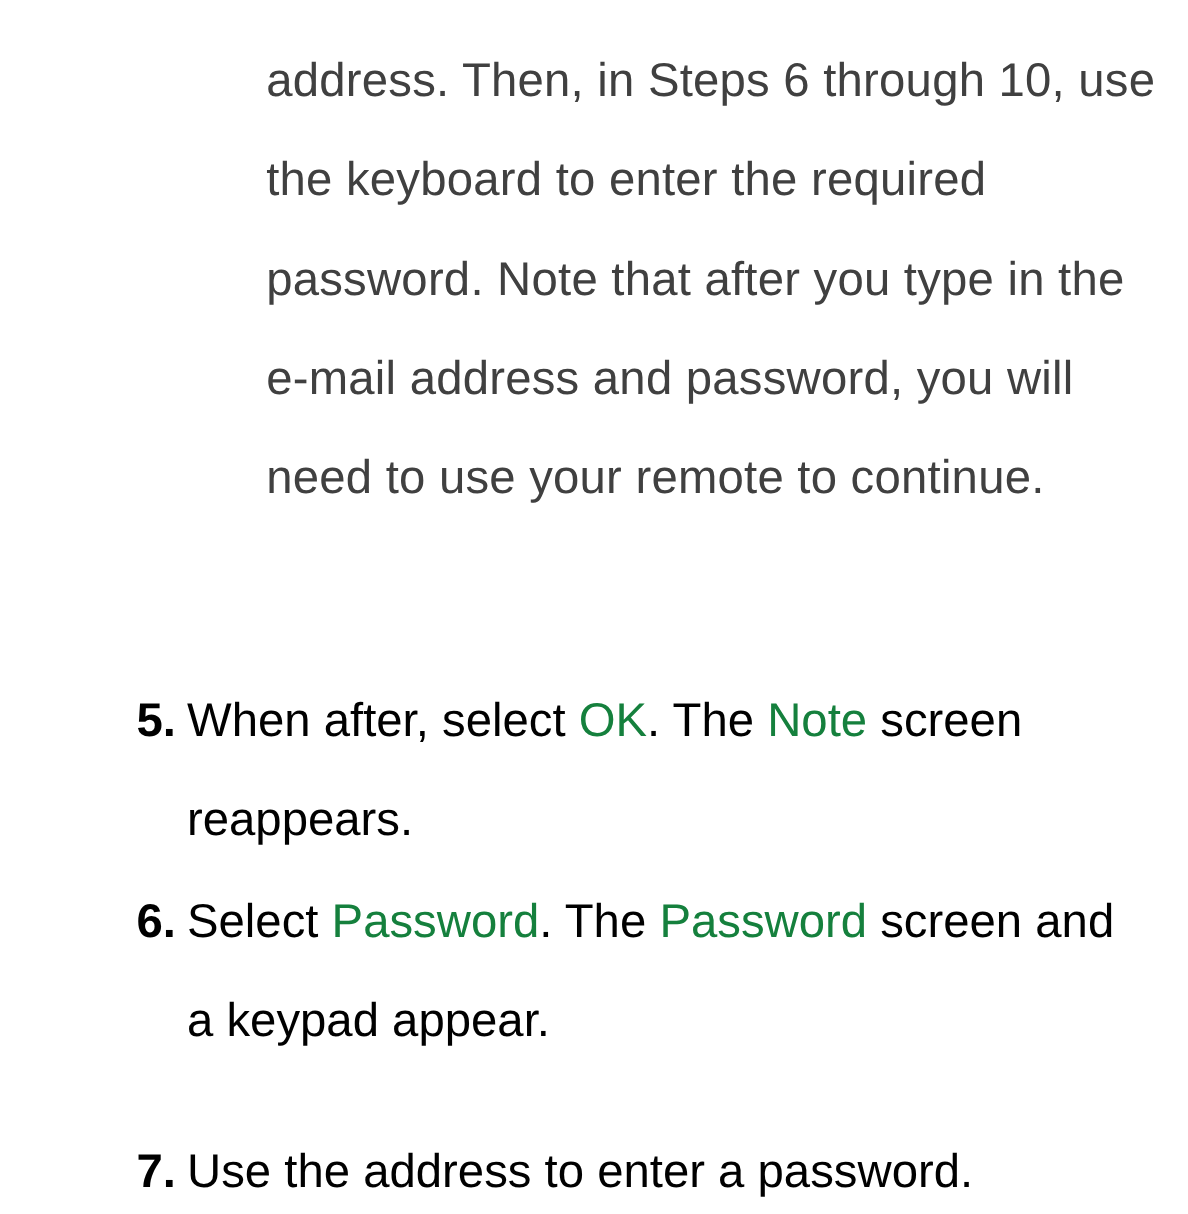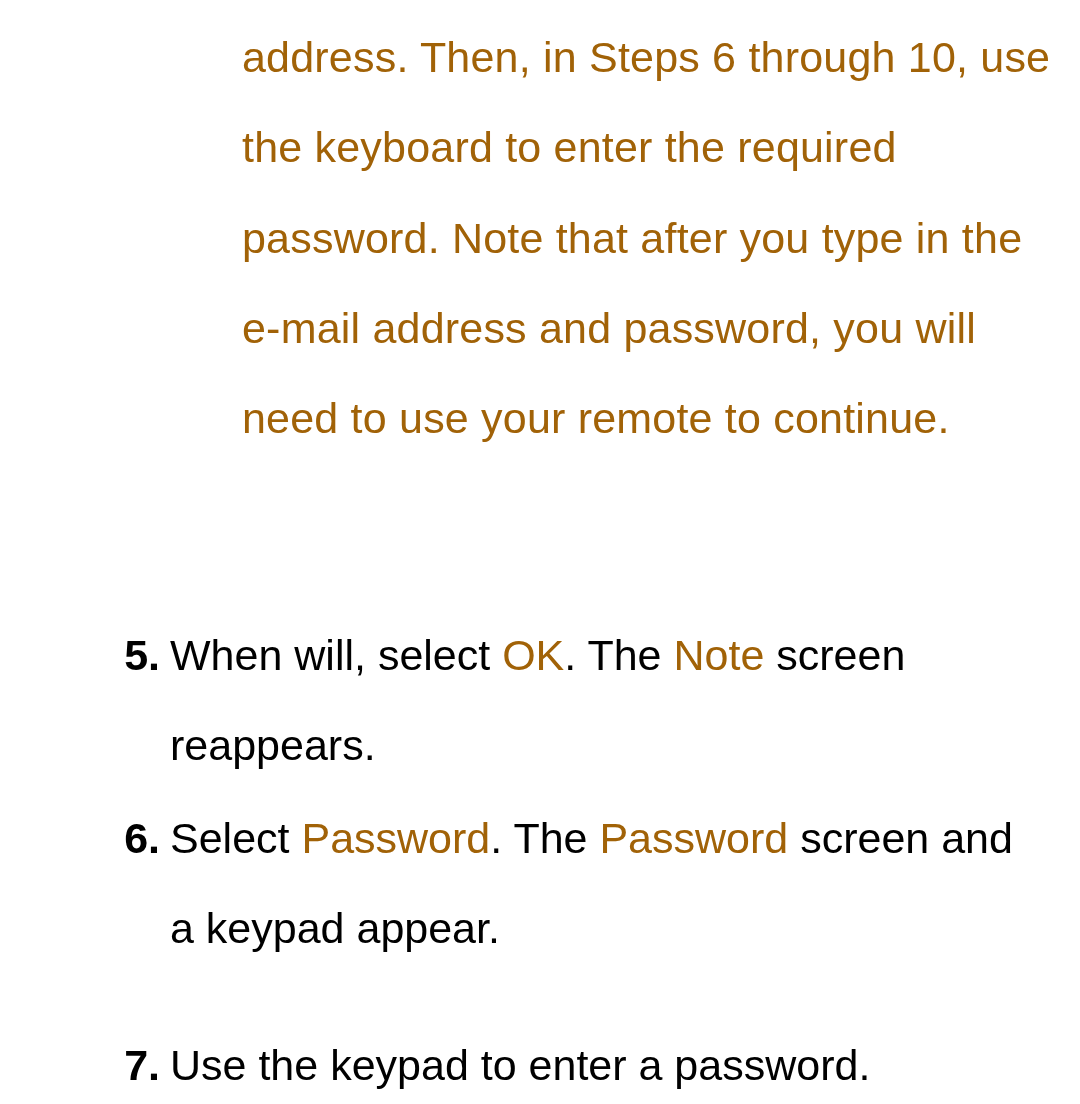--- a/index.html
+++ b/index.html
@@ -12,24 +12,24 @@
       height: 1104px;
       background: #ffffff;
       font-family: Arial, Helvetica, sans-serif;
       font-size: 43px;
       line-height: 2.1;
       color: #000000;
       position: relative;
     }
     .intro-block {
       position: absolute;
-      top: 12px;
+      top: 28px;
       left: 242px;
       width: 810px;
-      color: #a16207;
+      color: #404040;
       letter-spacing: 0.2px;
     }
     .step {
       position: absolute;
       left: 108px;
       width: 950px;
     }
     .step-5 {
       top: 610px;
     }
@@ -46,33 +46,33 @@
       vertical-align: top;
       text-align: right;
       padding-right: 10px;
     }
     .step-body {
       display: inline-block;
       width: 875px;
       vertical-align: top;
     }
     .highlight {
-      color: #a16207;
+      color: #15803d;
     }
   </style>
 </head>
 <body>
 
 <div class="intro-block">
   <span>address. Then, in Steps 6 through 10, use the keyboard to enter the required password. Note that after you type in the e-mail address and password, you will need to use your remote to continue.</span>
 </div>
 
 <div class="step step-5">
-  <span class="step-number">5.</span><span class="step-body"><span>When will, select </span><span class="highlight">OK</span><span>. The </span><span class="highlight">Note</span><span> screen reappears.</span></span>
+  <span class="step-number">5.</span><span class="step-body"><span>When after, select </span><span class="highlight">OK</span><span>. The </span><span class="highlight">Note</span><span> screen reappears.</span></span>
 </div>
 
 <div class="step step-6">
   <span class="step-number">6.</span><span class="step-body"><span>Select </span><span class="highlight">Password</span><span>. The </span><span class="highlight">Password</span><span> screen and a keypad appear.</span></span>
 </div>
 
 <div class="step step-7">
-  <span class="step-number">7.</span><span class="step-body"><span>Use the keypad to enter a password.</span></span>
+  <span class="step-number">7.</span><span class="step-body"><span>Use the address to enter a password.</span></span>
 </div>
 
 </body></html>

